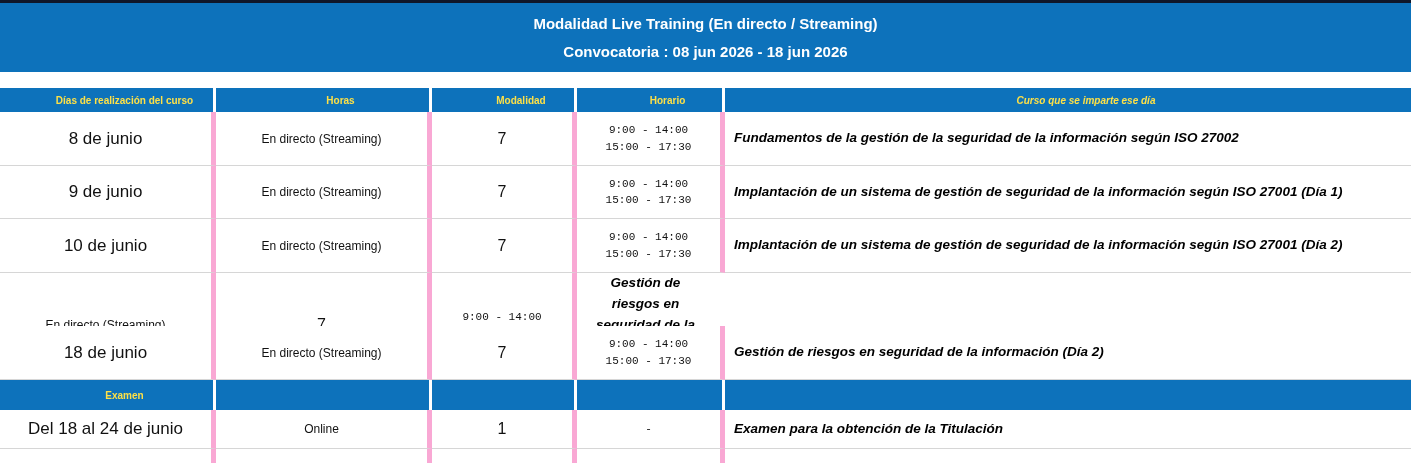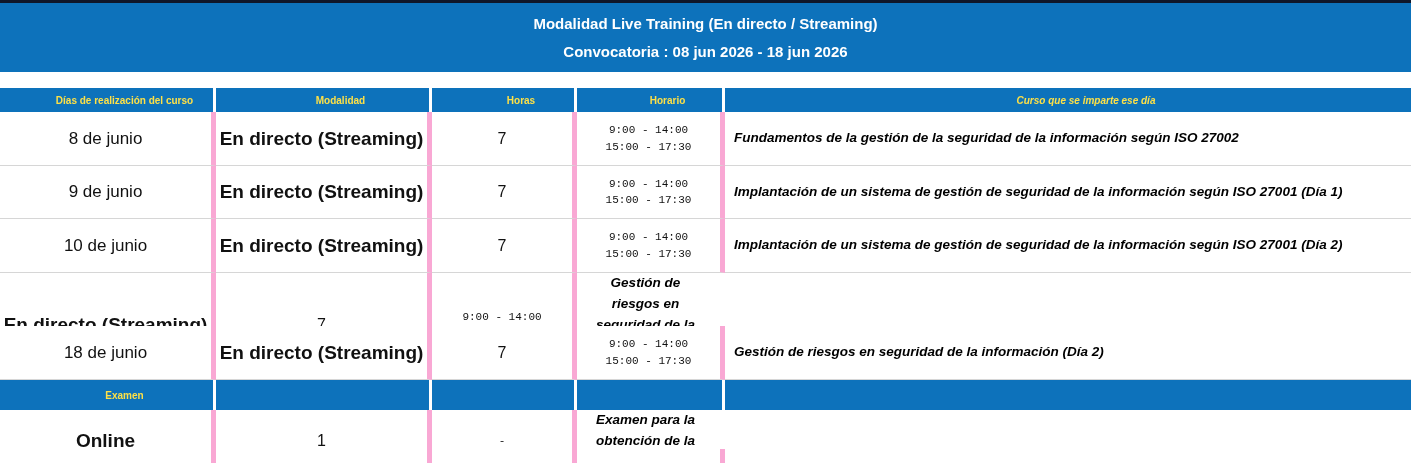--- a/index.html
+++ b/index.html
@@ -25,21 +25,21 @@
     text-align:center;background:#fff;
   }
   .cell.no-b{border-bottom:none;}
   .cell.no-r{border-right:none;font-style:italic;}
   .blue{
     background:#0d72bb;color:#fde047;font-weight:bold;font-size:10px;
     border-right:3px solid #ffffff;border-bottom:none;padding-left:36px;
   }
   .blue.no-r{border-right:none;}
   .day{font-size:17px;}
-  .mod{font-size:19px;font-weight:bold;}
+  .mod{font-size:12px;}
   .hrs{font-size:16px;}
   .sch{font-size:11px;line-height:1.5;white-space:pre-line;font-family:Liberation Mono, monospace;}
   .course{
     justify-content:flex-start;text-align:center;
     font-weight:bold;font-size:13.5px;color:#000;
     padding-left:9px;padding-right:20px;line-height:1.55;
   }
 </style>
 </head>
 <body>
@@ -48,22 +48,22 @@
 
   <div class="banner">
     <div>Modalidad Live Training (En directo / Streaming)</div>
     <div>Convocatoria : 08 jun 2026 - 18 jun 2026</div>
   </div>
 
   <div class="spacer"></div>
 
   <div class="row h24">
     <div class="cell blue">Días de realización del curso</div>
+    <div class="cell blue">Horas</div>
     <div class="cell blue">Modalidad</div>
-    <div class="cell blue">Horas</div>
     <div class="cell blue">Horario</div>
     <div class="cell blue no-r">Curso que se imparte ese día</div>
   </div>
 
   <div class="row h54">
     <div class="cell day">8 de junio</div>
     <div class="cell mod">En directo (Streaming)</div>
     <div class="cell hrs">7</div>
     <div class="cell sch">9:00 - 14:00
 15:00 - 17:30</div>
@@ -107,20 +107,21 @@
 
   <div class="row h30">
     <div class="cell blue">Examen</div>
     <div class="cell blue"></div>
     <div class="cell blue"></div>
     <div class="cell blue"></div>
     <div class="cell blue no-r"></div>
   </div>
 
   <div class="row h39">
+    <div class="cell day">Del 18 al 24 de junio</div>
     <div class="cell mod">Online</div>
     <div class="cell hrs">1</div>
     <div class="cell sch">-</div>
     <div class="cell course no-r">Examen para la obtención de la Titulación</div>
   </div>
 
   <div class="row h14">
     <div class="cell no-b"></div>
     <div class="cell no-b"></div>
     <div class="cell no-b"></div>

